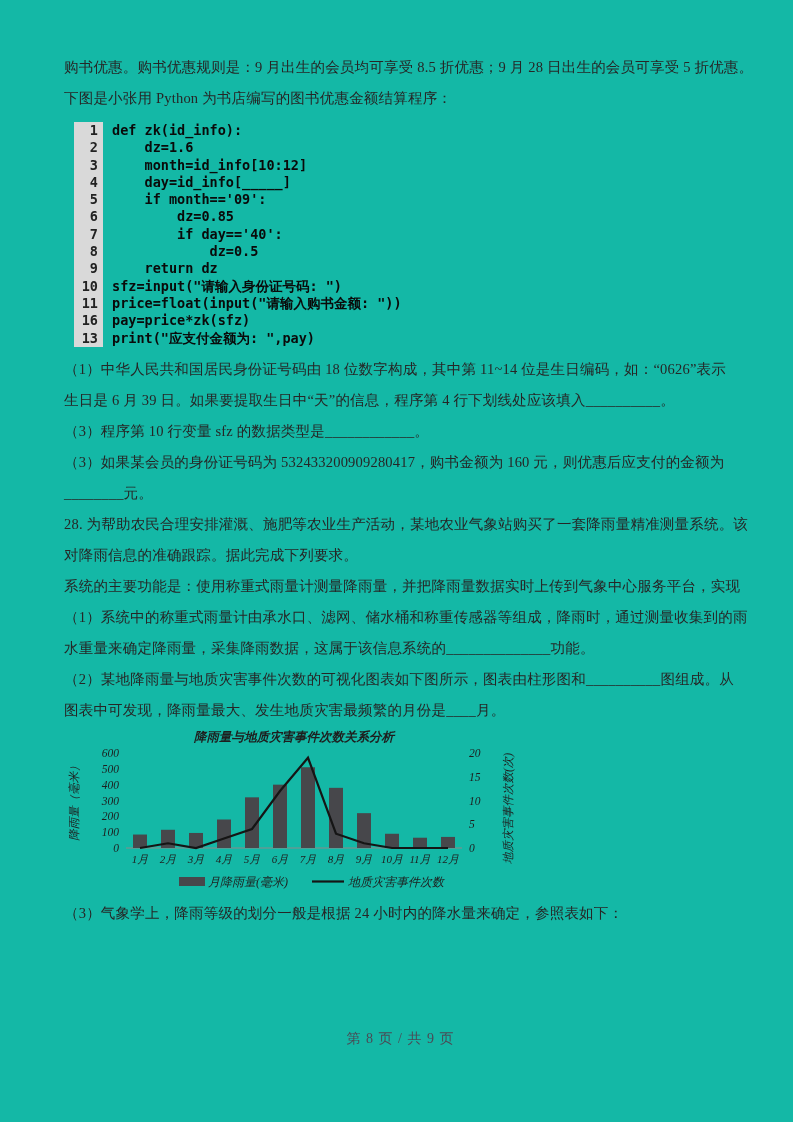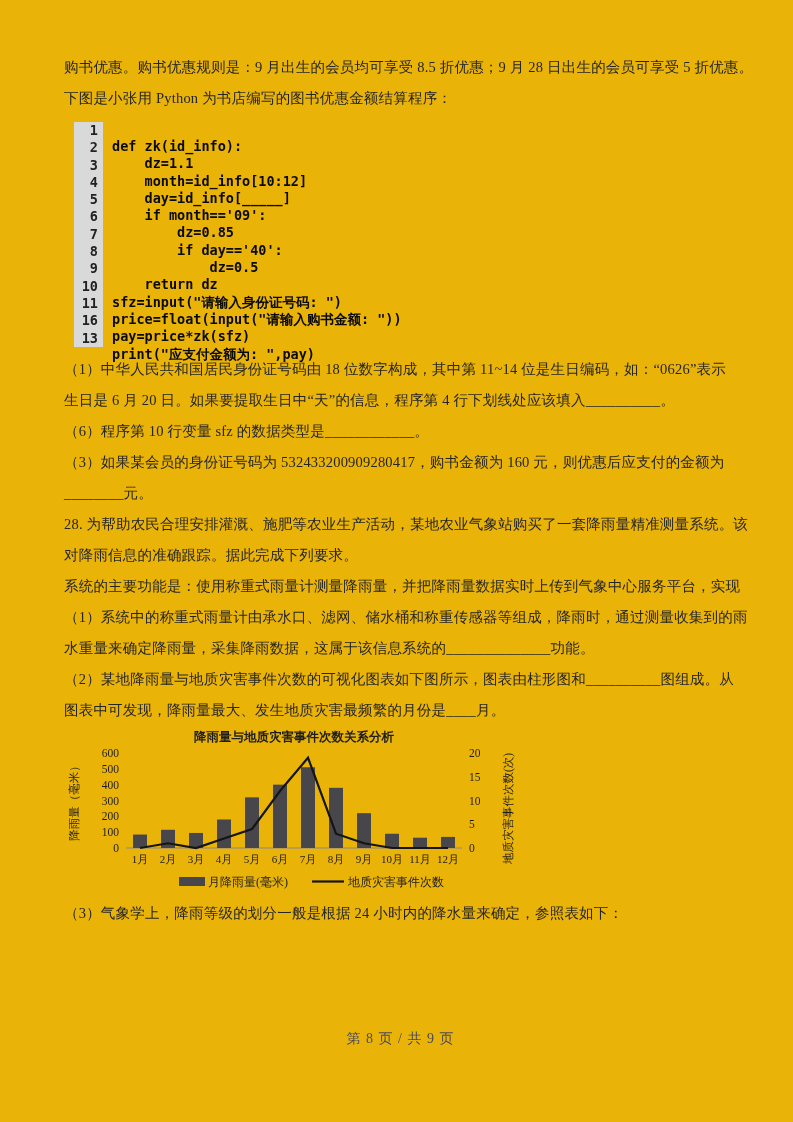--- a/index.html
+++ b/index.html
@@ -1,37 +1,37 @@
 <!DOCTYPE html>
 <html><head>
 <meta charset="utf-8">
 <style>
   html,body { margin:0; padding:0; background:#e8e8e8; }
   .page {
-    width:793px; height:1122px; background:#eab308; position:relative;
+    width:793px; height:1122px; background:#14b8a6; position:relative;
     margin:0 auto; overflow:hidden;
     font-family:"Liberation Serif","DejaVu Serif",serif; color:#262626;
   }
   .content { position:absolute; left:64px; top:52px; width:688px; }
   .tline {
     font-size:14.5px; line-height:31px; height:31px;
     white-space:nowrap; letter-spacing:0.2px;
   }
   .codeblock {
     margin:8px 0 7px 10px;
     font-family:"DejaVu Sans Mono","Liberation Mono",monospace;
     font-weight:bold; font-size:13.5px;
   }
   .code-row { display:flex; line-height:17.3px; height:17.3px; }
   .ln {
     width:24px; background:#d9d9d9; color:#222;
     text-align:right; padding-right:5px; flex:0 0 auto;
   }
-  .cl { white-space:pre; padding-left:9px; color:#0a0a0a;margin-top:16px; }
-  .chart-wrap { margin:2px 0 0 0; height:170px; }
+  .cl { white-space:pre; padding-left:9px; color:#0a0a0a; }
+  .chart-wrap { margin:2px 0 0 0; height:170px;font-style:italic; }
   .footer {
     position:absolute; top:1030px; left:4px; width:100%;
     text-align:center; font-size:14px; color:#4a4a55; letter-spacing:1px;
   }
   svg text { font-family:"Liberation Serif","DejaVu Serif",serif; fill:#1e1e1e; }
 </style>
 </head>
 <body>
 
 <div class="page">
@@ -40,21 +40,21 @@
     <div class="tline">购书优惠。购书优惠规则是：9 月出生的会员均可享受 8.5 折优惠；9 月 28 日出生的会员可享受 5 折优惠。</div>
     <div class="tline">下图是小张用 Python 为书店编写的图书优惠金额结算程序：</div>
 
     <div class="codeblock">
       <div class="code-row">
           <span class="ln">1</span>
           <span class="cl">def zk(id_info):</span>
         </div>
       <div class="code-row">
           <span class="ln">2</span>
-          <span class="cl">    dz=1.1</span>
+          <span class="cl">    dz=1.6</span>
         </div>
       <div class="code-row">
           <span class="ln">3</span>
           <span class="cl">    month=id_info[10:12]</span>
         </div>
       <div class="code-row">
           <span class="ln">4</span>
           <span class="cl">    day=id_info[_____]</span>
         </div>
       <div class="code-row">
@@ -89,22 +89,22 @@
           <span class="ln">16</span>
           <span class="cl">pay=price*zk(sfz)</span>
         </div>
       <div class="code-row">
           <span class="ln">13</span>
           <span class="cl">print("应支付金额为: ",pay)</span>
         </div>
     </div>
 
     <div class="tline">（1）中华人民共和国居民身份证号码由 18 位数字构成，其中第 11~14 位是生日编码，如：“0626”表示</div>
-    <div class="tline">生日是 6 月 20 日。如果要提取生日中“天”的信息，程序第 4 行下划线处应该填入__________。</div>
-    <div class="tline">（6）程序第 10 行变量 sfz 的数据类型是____________。</div>
+    <div class="tline">生日是 6 月 39 日。如果要提取生日中“天”的信息，程序第 4 行下划线处应该填入__________。</div>
+    <div class="tline">（3）程序第 10 行变量 sfz 的数据类型是____________。</div>
     <div class="tline">（3）如果某会员的身份证号码为 532433200909280417，购书金额为 160 元，则优惠后应支付的金额为</div>
     <div class="tline">________元。</div>
 
     <div class="tline">28. 为帮助农民合理安排灌溉、施肥等农业生产活动，某地农业气象站购买了一套降雨量精准测量系统。该</div>
     <div class="tline">对降雨信息的准确跟踪。据此完成下列要求。</div>
     <div class="tline">系统的主要功能是：使用称重式雨量计测量降雨量，并把降雨量数据实时上传到气象中心服务平台，实现</div>
     <div class="tline">（1）系统中的称重式雨量计由承水口、滤网、储水桶和称重传感器等组成，降雨时，通过测量收集到的雨</div>
     <div class="tline">水重量来确定降雨量，采集降雨数据，这属于该信息系统的______________功能。</div>
     <div class="tline">（2）某地降雨量与地质灾害事件次数的可视化图表如下图所示，图表由柱形图和__________图组成。从</div>
     <div class="tline">图表中可发现，降雨量最大、发生地质灾害最频繁的月份是____月。</div>

